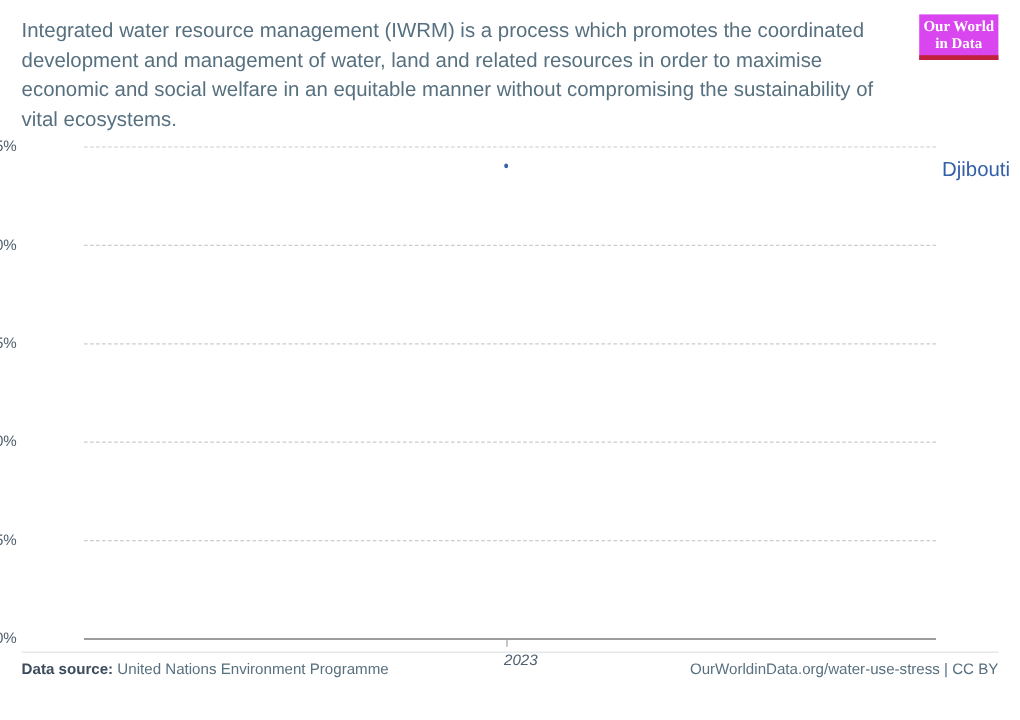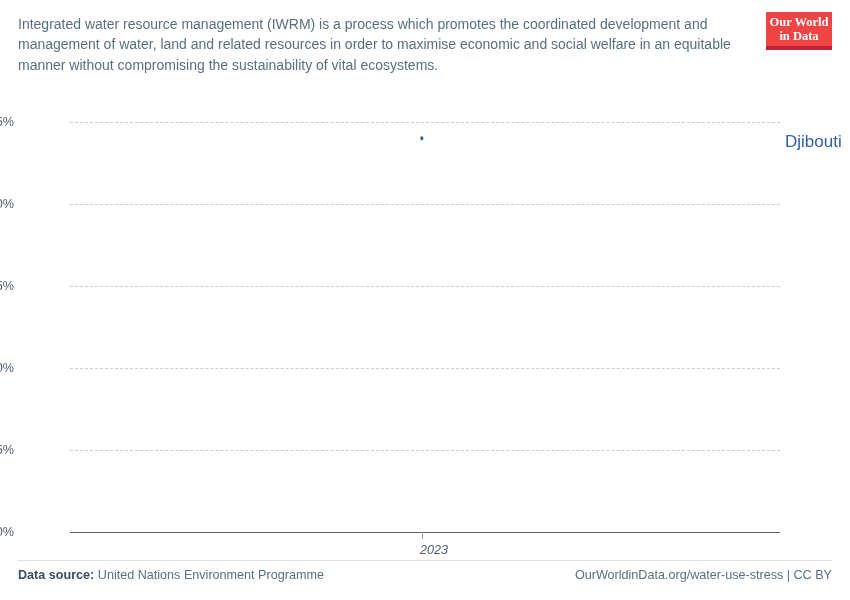--- a/index.html
+++ b/index.html
@@ -28,34 +28,34 @@
   .title {
     font-family: "Liberation Serif", serif;
     font-size: 23.5px;
     font-weight: 700;
     color: #1d3d63;
     letter-spacing: -0.15px;
     margin: 0 0 7px 0;
     line-height: 1.15;
   }
   .subtitle {
-    font-size: 14px;
+    font-size: 17px;
     line-height: 1.45;
     color: #57707f;
     margin: 0;
     max-width: 716px;
     font-weight: 400;
   }
   .logo {
     position: absolute;
     top: -2px;
     right: 0;
     width: 66px;
     height: 38px;
-    background: #ef4444;
+    background: #d946ef;
     color: #ffffff;
     font-family: "Liberation Serif", serif;
     font-weight: 700;
     font-size: 12.5px;
     line-height: 1.08;
     text-align: center;
     padding-top: 4px;
     box-sizing: border-box;
     border-bottom: 4px solid #c0223b;
   }
@@ -128,21 +128,21 @@
     color: #3360a9;
     white-space: nowrap;
     transform: translateY(-50%);
   }
 
   
   .footer {
     position: absolute;
     left: 18px;
     right: 18px;
-    bottom: 14px;
+    bottom: 31px;
     height: 18px;
     font-size: 12.6px;
     color: #58707f;
     border-top: 1px solid #e0e2e4;
     padding-top: 7px;
   }
   .footer .left {
     position: absolute;
     left: 0;
     top: 7px;

